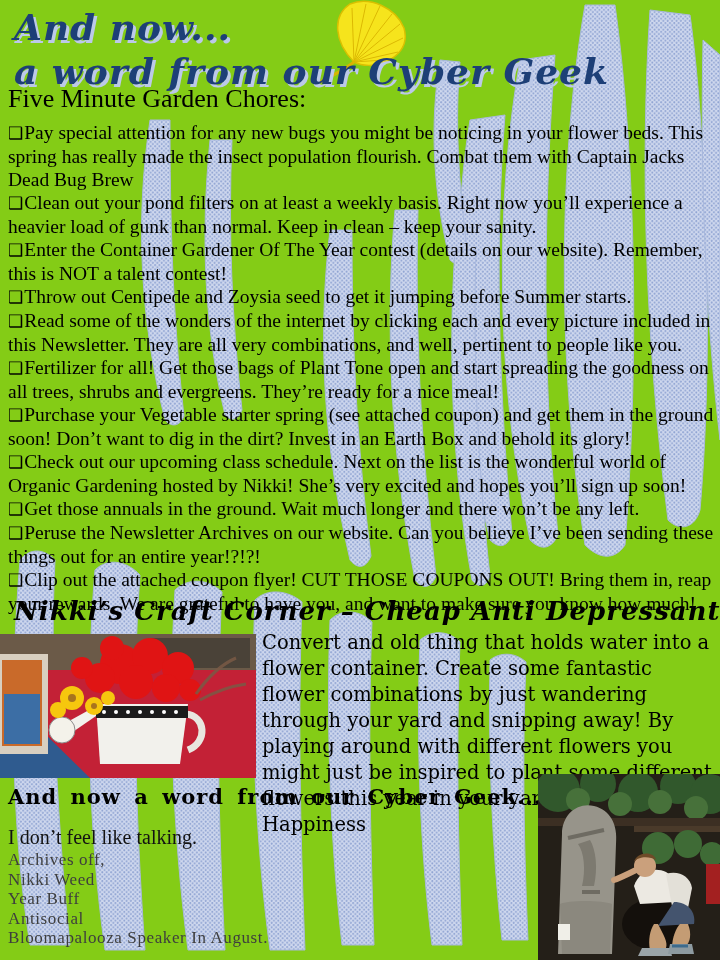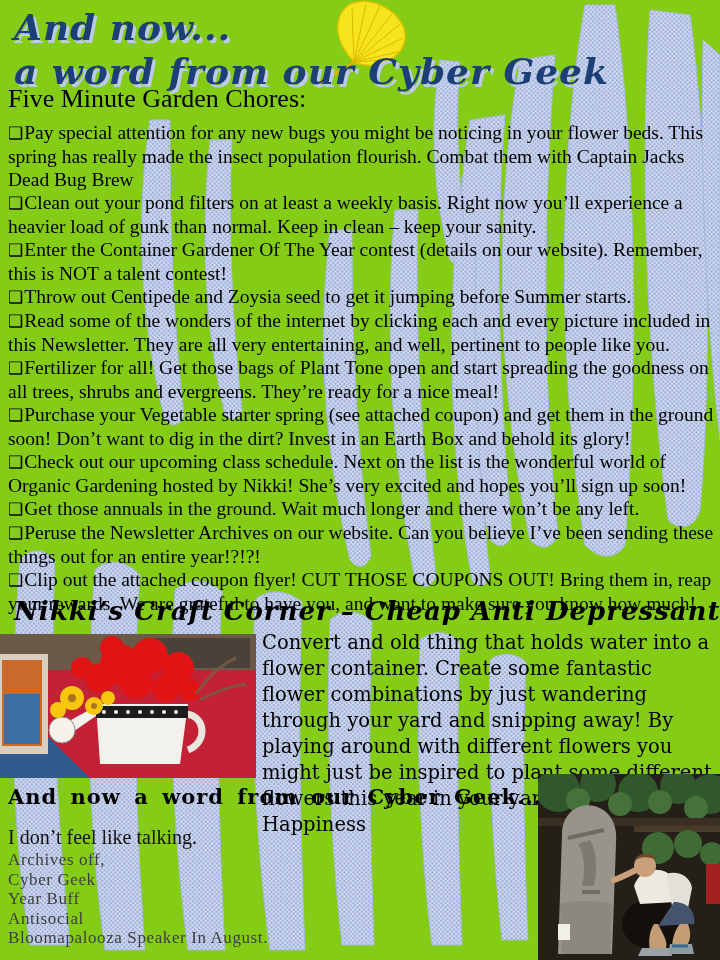--- a/index.html
+++ b/index.html
@@ -116,21 +116,21 @@
   <div class="layer title-line" style="left:14px;top:6px;">And now...</div>
   <div class="layer title-line" style="left:14px;top:50px;">a word from our Cyber Geek</div>
 
   <div class="layer chores-heading" style="left:8px;top:84px;">Five Minute Garden Chores:</div>
 
   <div class="layer chores" style="left:8px;top:121px;">
     <div class="chore"><span class="bullet">❑</span><span>Pay special attention for any new bugs you might be noticing in your flower beds. This spring has really made the insect population flourish. Combat them with Captain Jacks Dead Bug Brew</span></div>
     <div class="chore"><span class="bullet">❑</span><span>Clean out your pond filters on at least a weekly basis. Right now you’ll experience a heavier load of gunk than normal. Keep in clean – keep your sanity.</span></div>
     <div class="chore"><span class="bullet">❑</span><span>Enter the Container Gardener Of The Year contest (details on our website). Remember, this is NOT a talent contest!</span></div>
     <div class="chore"><span class="bullet">❑</span><span>Throw out Centipede and Zoysia seed to get it jumping before Summer starts.</span></div>
-    <div class="chore"><span class="bullet">❑</span><span>Read some of the wonders of the internet by clicking each and every picture included in this Newsletter. They are all very entertaining, and well, pertinent to people like you.</span></div>
+    <div class="chore"><span class="bullet">❑</span><span>Read some of the wonders of the internet by clicking each and every picture included in this Newsletter. They are all very combinations, and well, pertinent to people like you.</span></div>
     <div class="chore"><span class="bullet">❑</span><span>Fertilizer for all! Get those bags of Plant Tone open and start spreading the goodness on all trees, shrubs and evergreens. They’re ready for a nice meal!</span></div>
     <div class="chore"><span class="bullet">❑</span><span>Purchase your Vegetable starter spring (see attached coupon) and get them in the ground soon! Don’t want to dig in the dirt? Invest in an Earth Box and behold its glory!</span></div>
     <div class="chore"><span class="bullet">❑</span><span>Check out our upcoming class schedule. Next on the list is the wonderful world of Organic Gardening hosted by Nikki! She’s very excited and hopes you’ll sign up soon!</span></div>
     <div class="chore"><span class="bullet">❑</span><span>Get those annuals in the ground. Wait much longer and there won’t be any left.</span></div>
     <div class="chore"><span class="bullet">❑</span><span>Peruse the Newsletter Archives on our website. Can you believe I’ve been sending these things out for an entire year!?!?!</span></div>
     <div class="chore"><span class="bullet">❑</span><span>Clip out the attached coupon flyer! CUT THOSE COUPONS OUT! Bring them in, reap your rewards. We are grateful to have you, and want to make sure you know how much!</span></div>
   </div>
 
   <div class="layer craft-heading" style="left:14px;top:596px;">Nikki’s Craft Corner – Cheap Anti Depressant</div>
 
@@ -185,21 +185,21 @@
       </g>
     </svg>
   </div>
 
   <div class="layer craft-body" style="left:262px;top:630px;">Convert and old thing that holds water into a flower container. Create some fantastic flower combinations by just wandering through your yard and snipping away! By playing around with different flowers you might just be inspired to plant some different flowers this year in your yard. Flowers = Happiness</div>
 
   <div class="layer cyber-heading" style="left:8px;top:784px;">And now a word from our Cyber Geek...</div>
   <div class="layer cyber-line" style="left:8px;top:826px;">I don’t feel like talking.</div>
   <div class="layer signoff" style="left:8px;top:850px;">
     <div>Archives off,</div>
-    <div>Cyber Geek</div>
+    <div>Nikki Weed</div>
     <div>Year Buff</div>
     <div>Antisocial</div>
     <div>Bloomapalooza Speaker In August.</div>
   </div>
 
   <div class="photo" style="left:538px;top:774px;width:182px;height:186px;">
     <svg width="182" height="186" viewBox="0 0 182 186">
       <rect width="182" height="186" fill="#241f18"></rect>
       <g fill="#31582c">
         <circle cx="20" cy="16" r="22"></circle>

